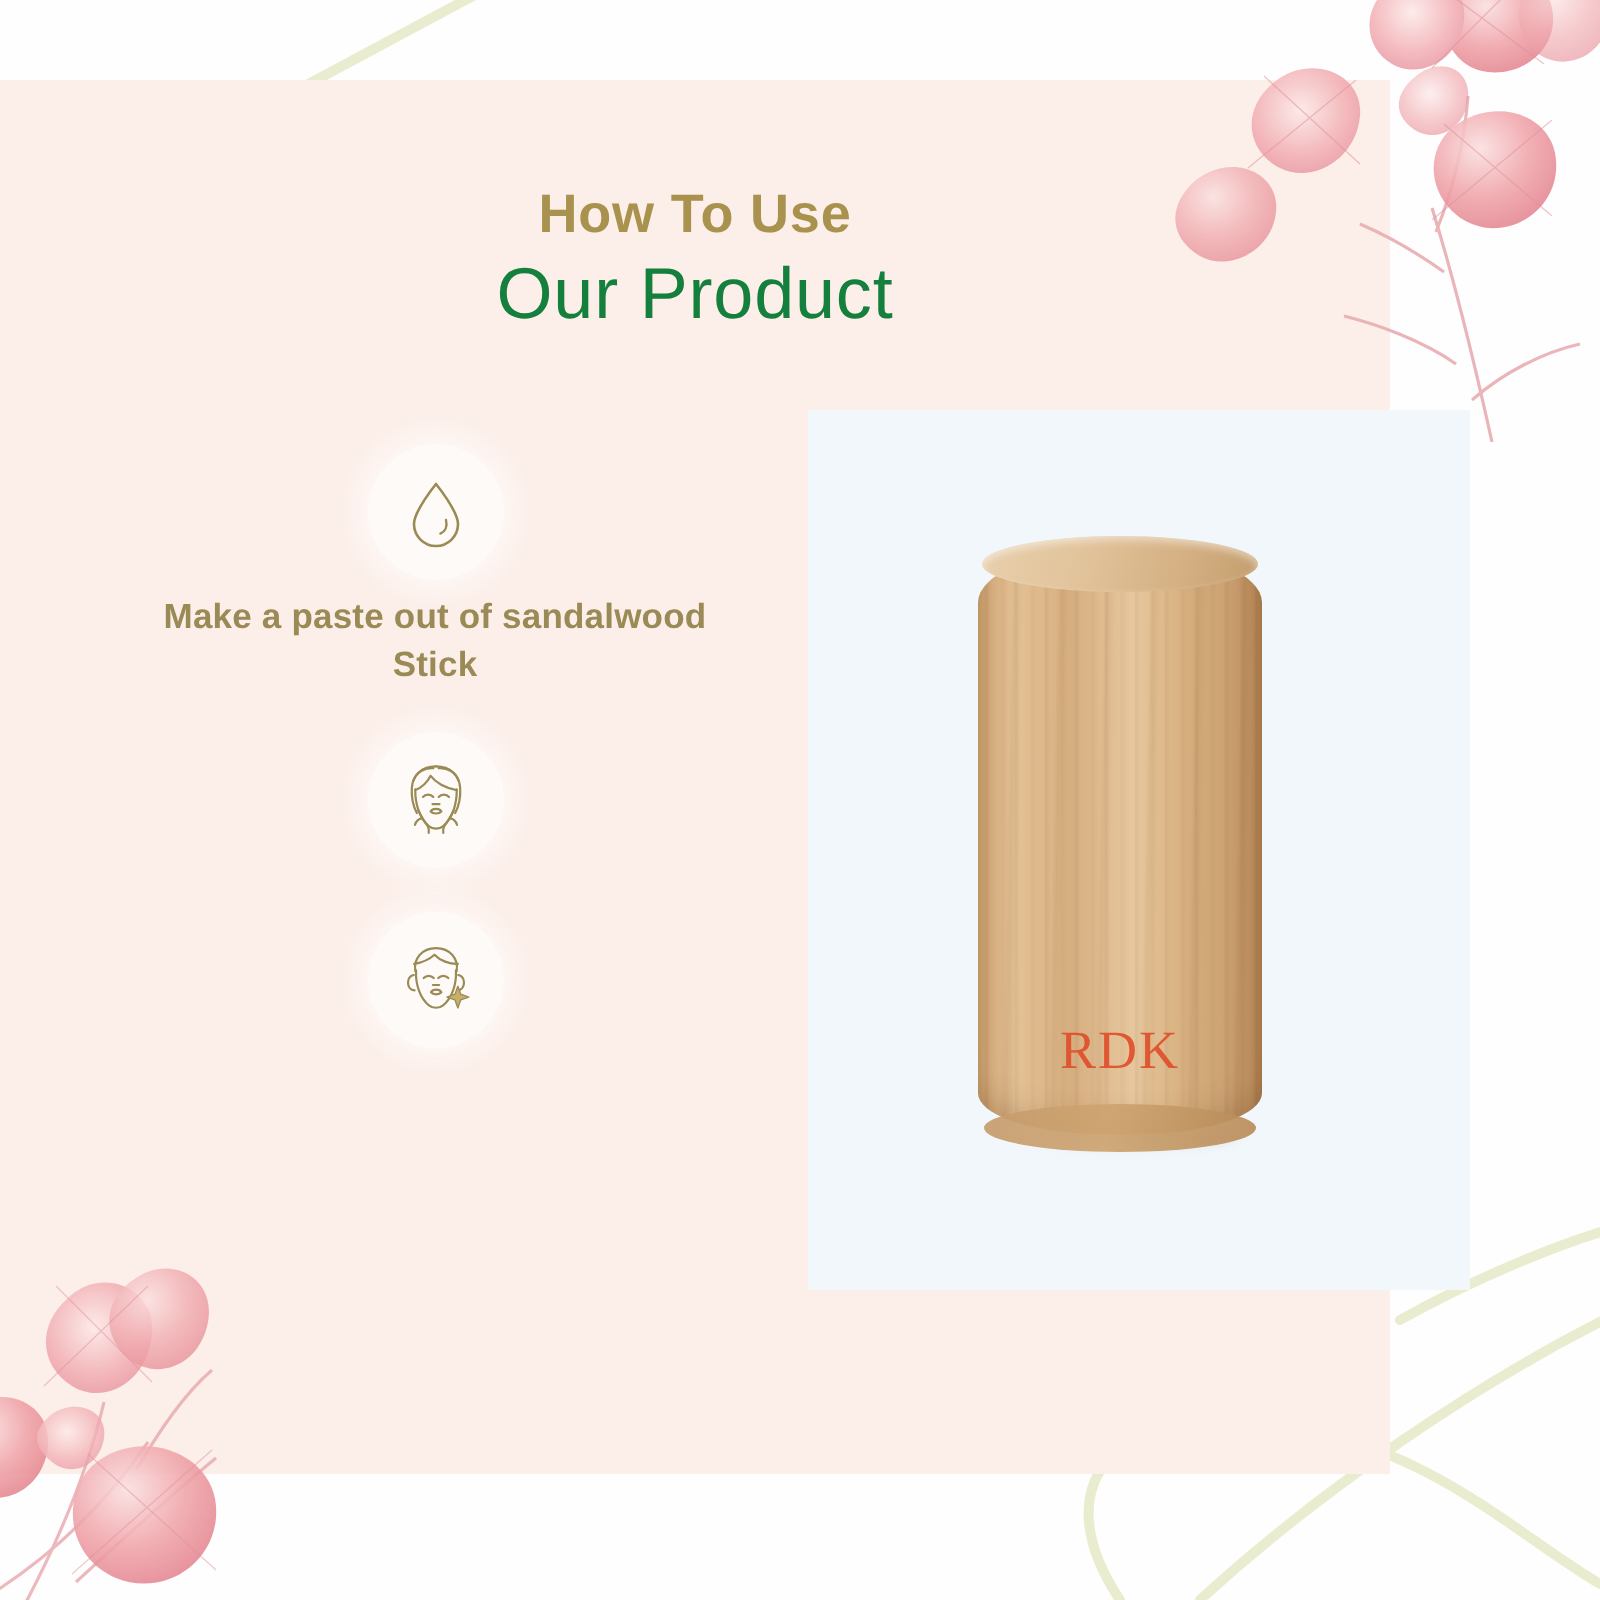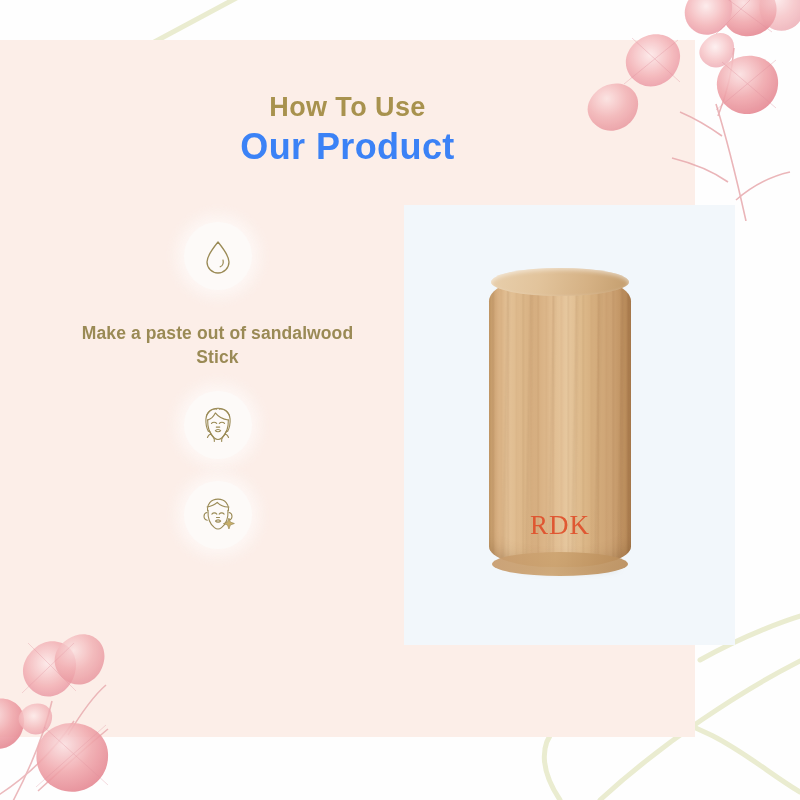--- a/index.html
+++ b/index.html
@@ -47,23 +47,23 @@
   }
   .title-small {
     font-size: 27px;
     font-weight: bold;
     letter-spacing: 0.4px;
     color: #a8924e;
     line-height: 1.18;
   }
   .title-large {
     font-size: 36px;
-    font-weight: bold;
+    font-weight: normal;
     letter-spacing: 0.4px;
-    color: #3b82f6;
+    color: #15803d;
     line-height: 1.3;
   }
 
   
   .steps {
     position: absolute;
     left: 50px; top: 222px;
     width: 335px;
   }
   .step {
@@ -76,21 +76,21 @@
     width: 68px; height: 68px;
     border-radius: 50%;
     background: #fdfaf8;
     display: flex;
     align-items: center;
     justify-content: center;
     box-shadow: 0 0 14px 8px rgba(253,250,248,0.75);
   }
   .icon-circle svg { display: block; }
   .step-label {
-    margin-top: 31px;
+    margin-top: 6px;
     text-align: center;
     font-size: 17.5px;
     font-weight: bold;
     line-height: 1.38;
     color: #9a8a55;
     letter-spacing: 0.1px;
     max-width: 300px;
   }
 
   

